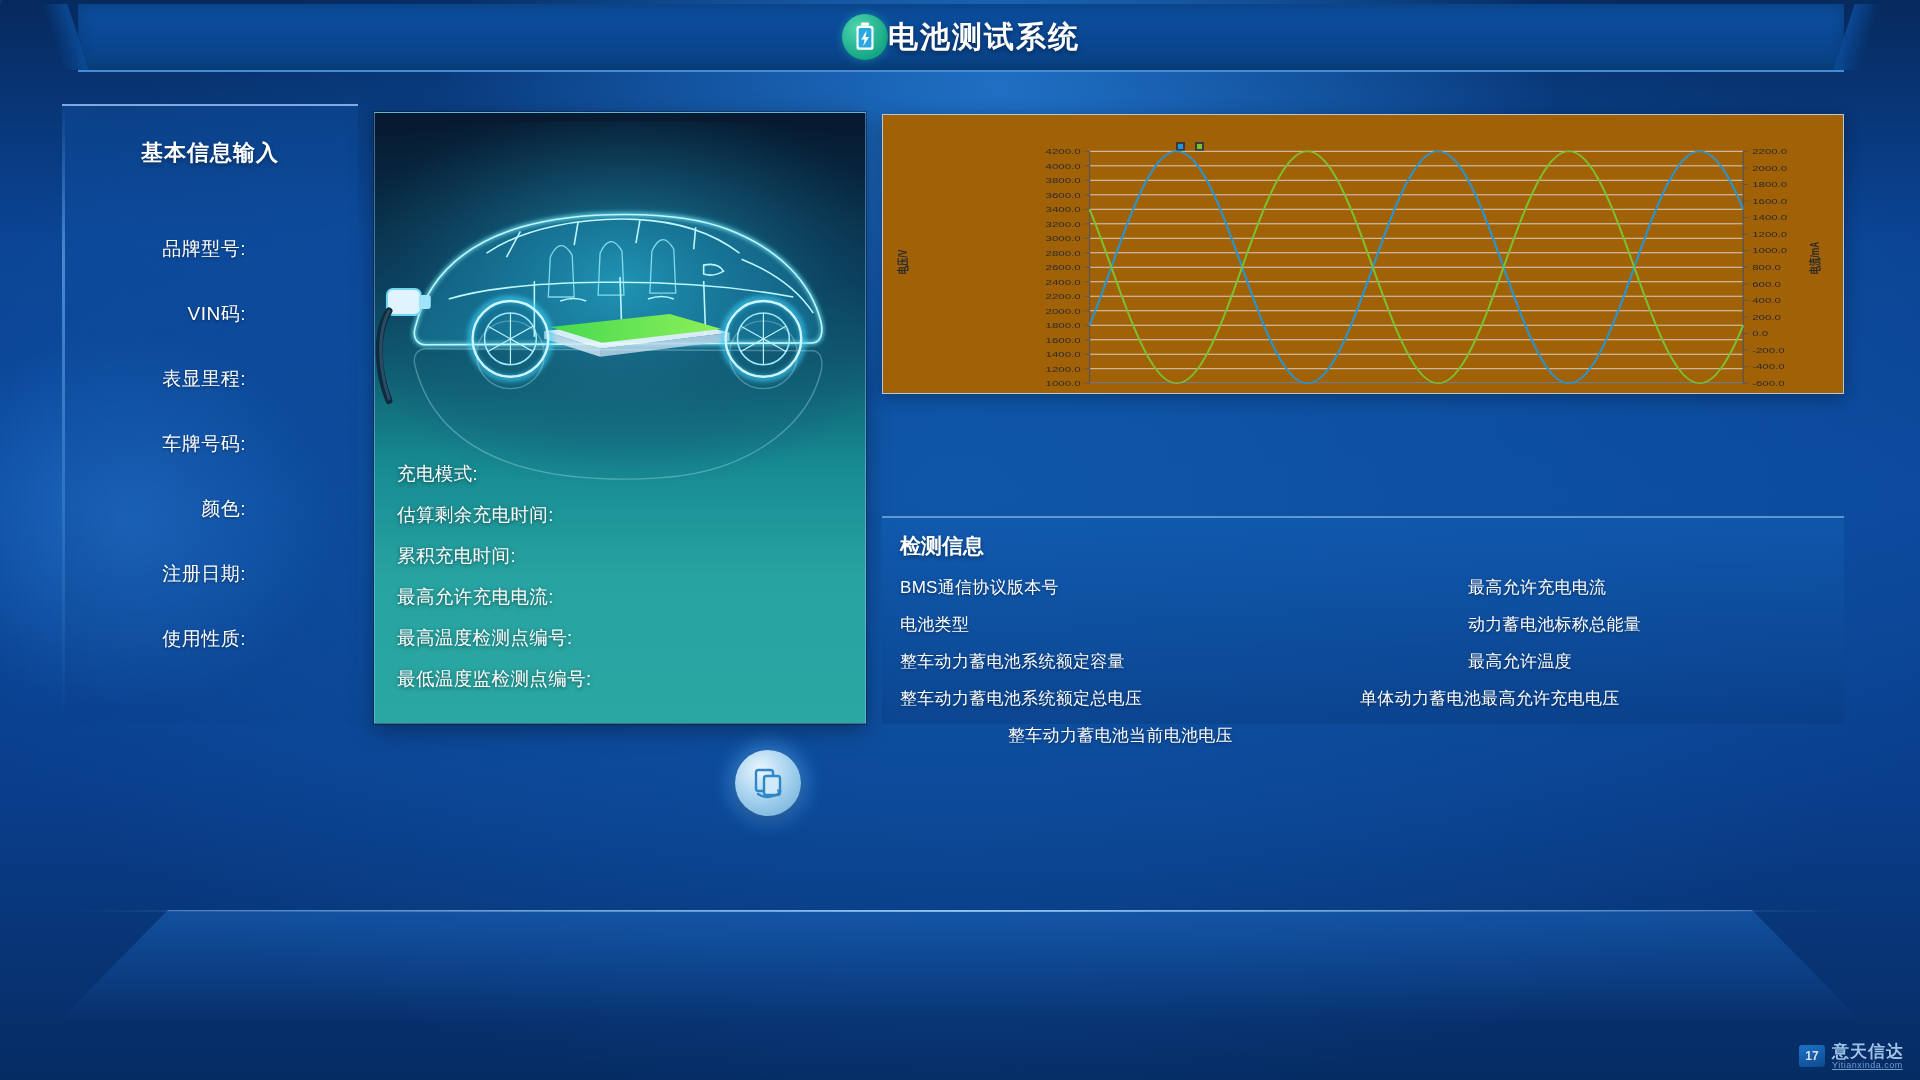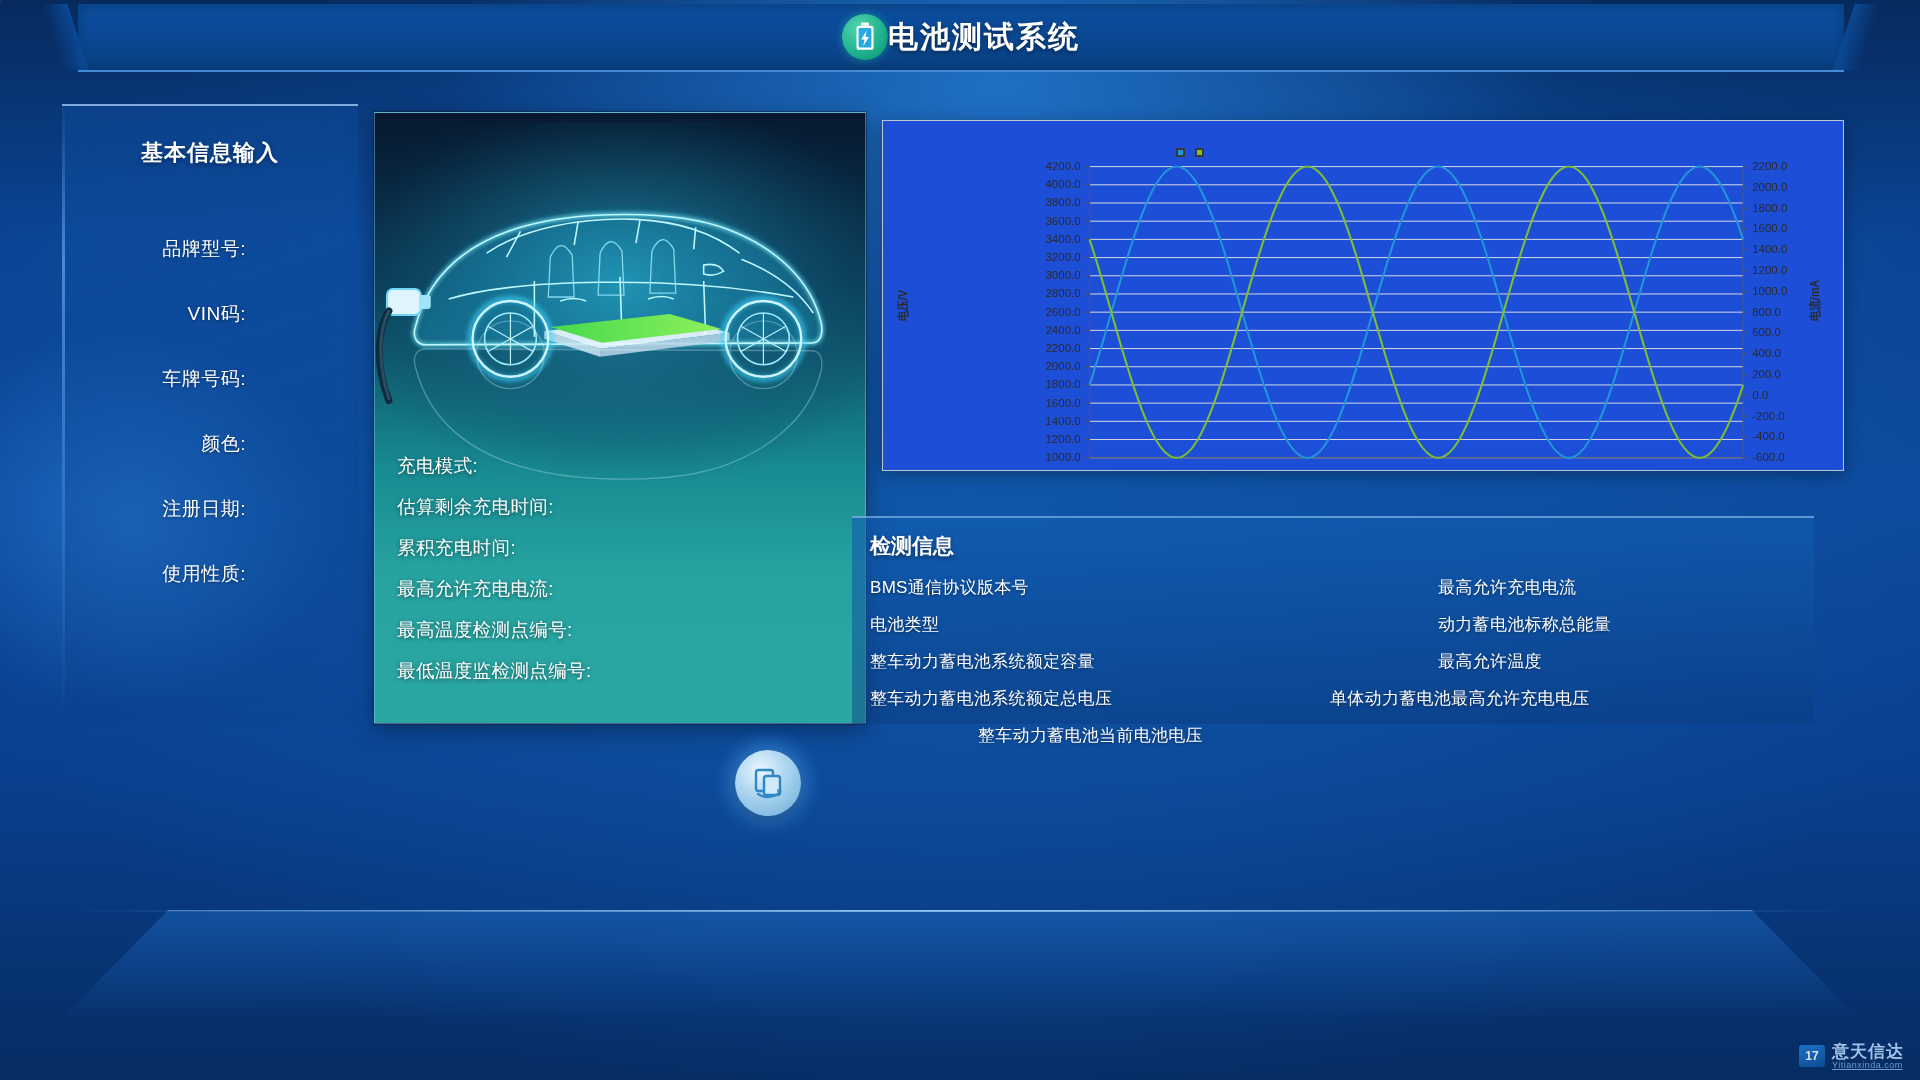--- a/index.html
+++ b/index.html
@@ -85,46 +85,46 @@
     background:
       radial-gradient(ellipse 420px 260px at 52% 30%, #0e4f73 0%, rgba(10,45,80,0) 72%),
       linear-gradient(180deg, #06182f 0%, #0a3a55 28%, #178b92 58%, #27a3a1 76%, #2aa7a3 100%);
     border: 1px solid rgba(150,200,255,.45);
     box-shadow: 0 0 0 1px rgba(0,0,0,.25), 0 6px 22px rgba(0,0,0,.35);
     overflow: hidden;
   }
   .car-art { position:absolute; left:0; right:0; top: 8px; height: 360px; }
   .car-art svg { width:100%; height:100%; display:block; }
   .center-fields { position:absolute; left: 22px; top: 332px; right: 10px; }
-  .center-row { height: 41px; display:flex; align-items:center; }
+  .center-row { height: 41px; display:flex; align-items:flex-end; }
   .center-label {
     color:#ffffff; font-size: 18.5px; letter-spacing:.4px;
     text-shadow: 0 1px 4px rgba(0,0,0,.55); white-space:nowrap;
   }
 
   
   .chart-panel {
-    position:absolute; left: 882px; top: 120px; width: 962px; height: 351px;
-    background: #1d4ed8; border: 1px solid #b9c6d4;
+    position:absolute; left: 882px; top: 114px; width: 962px; height: 280px;
+    background: #a16207; border: 1px solid #b9c6d4;
     box-shadow: 0 4px 16px rgba(0,0,0,.3);
   }
   .legend { position:absolute; left: 293px; top: 27px; display:flex; gap: 10px; }
   .legend-swatch {
     width: 9px; height: 9px; border: 2px solid #3a3a3a;
   }
   .plot-wrap { position:absolute; left:0; top:0; width:100%; height:100%; }
   .plot-wrap svg { width:100%; height:100%; display:block; }
   .axis-title {
     font-family:"Liberation Sans", sans-serif; font-size: 12px; font-weight: bold; fill:#2b2b2b;
   }
   .tick-text { font-family:"Liberation Sans", sans-serif; font-size: 11.5px; fill:#2b2b2b; }
 
   
   .detect-panel {
-    position:absolute; left: 852px; top: 516px; width: 962px; height: 208px;
+    position:absolute; left: 882px; top: 516px; width: 962px; height: 208px;
     background: linear-gradient(180deg, rgba(17,93,178,.62), rgba(9,58,126,.45));
     border-top: 2px solid rgba(150,205,255,.6);
   }
   .detect-title {
     color:#fff; font-size: 21px; font-weight:bold; margin: 14px 0 0 18px;
     text-shadow: 0 2px 4px rgba(0,0,0,.45);
   }
   .detect-grid {
     margin: 16px 0 0 18px; width: 920px;
     display: grid; grid-template-columns: 1fr 1fr; row-gap: 14px;
@@ -194,20 +194,23 @@
 </div>
 
 <div class="left-panel">
   <div class="panel-title">基本信息输入</div>
   <div class="field-list">
     <div class="field-row">
       <span class="field-label">品牌型号:</span>
     </div>
     <div class="field-row">
       <span class="field-label">VIN码:</span>
+    </div>
+    <div class="field-row">
+      <span class="field-label">表显里程:</span>
     </div>
     <div class="field-row">
       <span class="field-label">车牌号码:</span>
     </div>
     <div class="field-row">
       <span class="field-label">颜色:</span>
     </div>
     <div class="field-row">
       <span class="field-label">注册日期:</span>
     </div>

